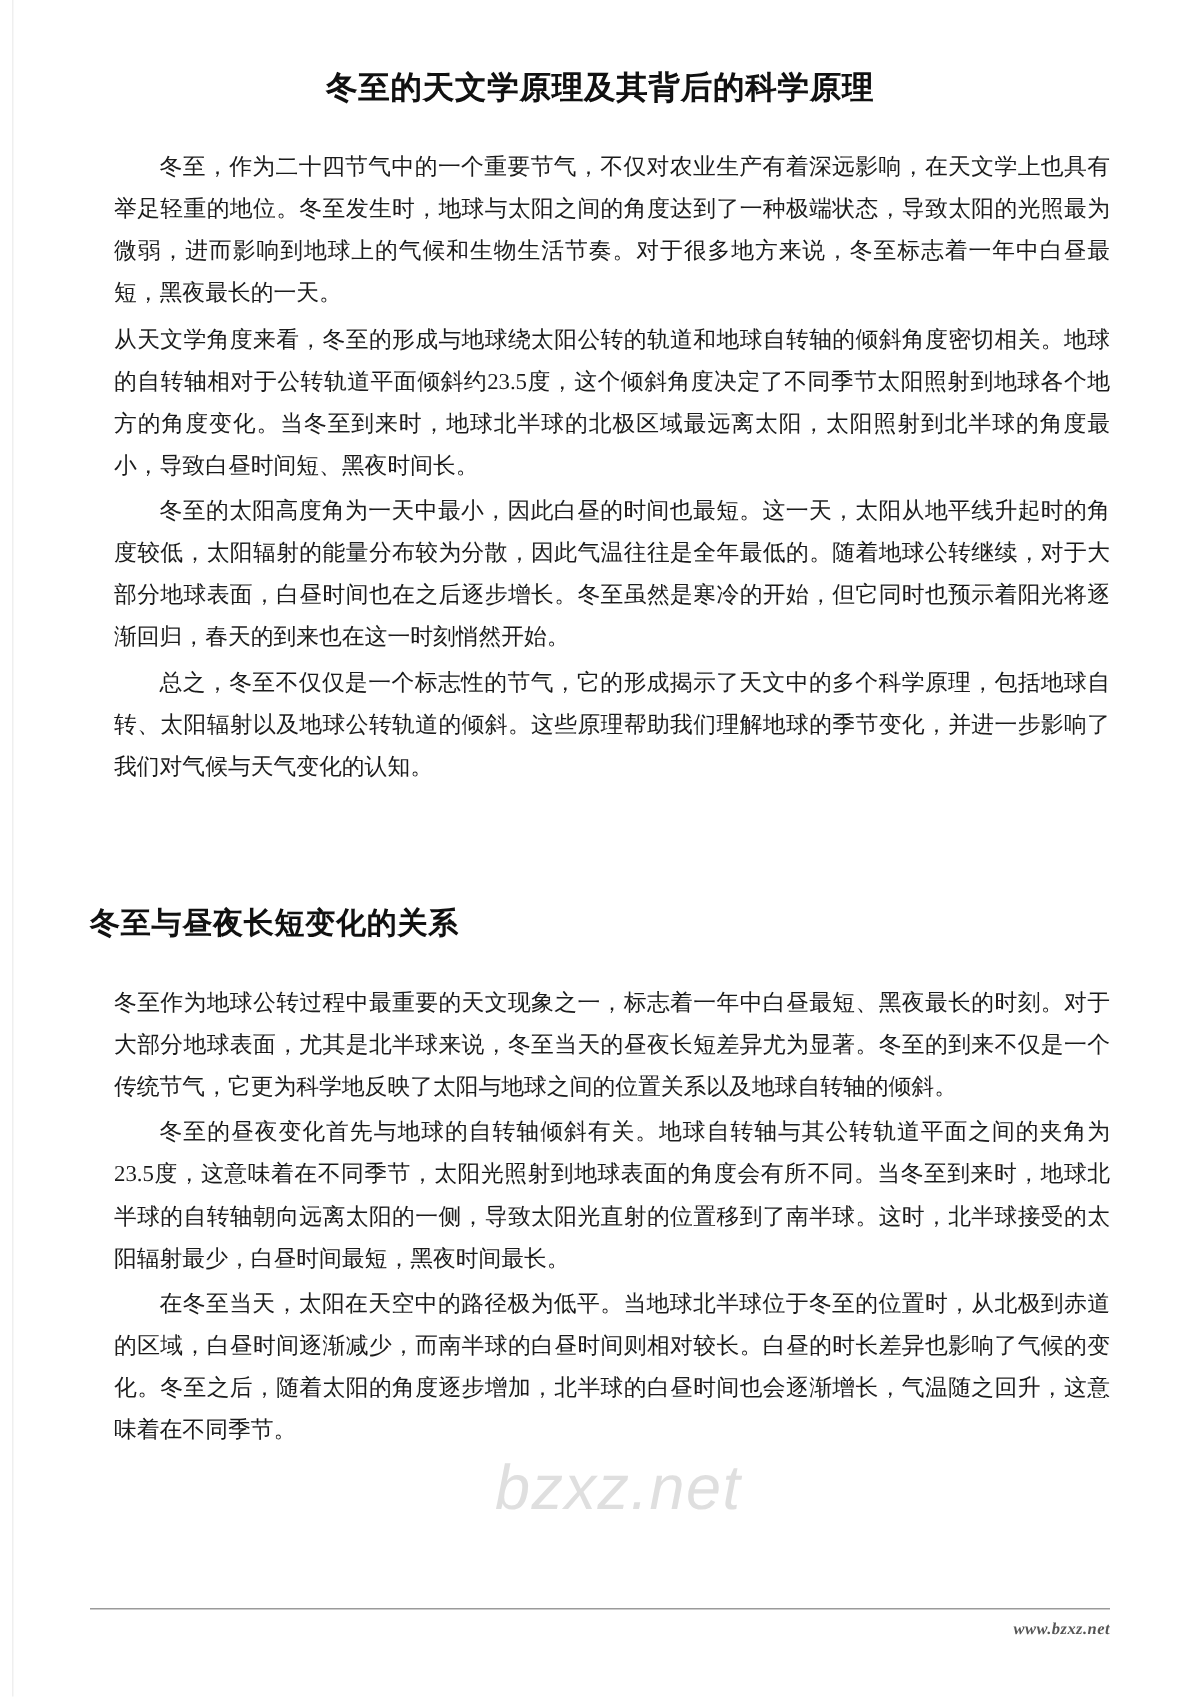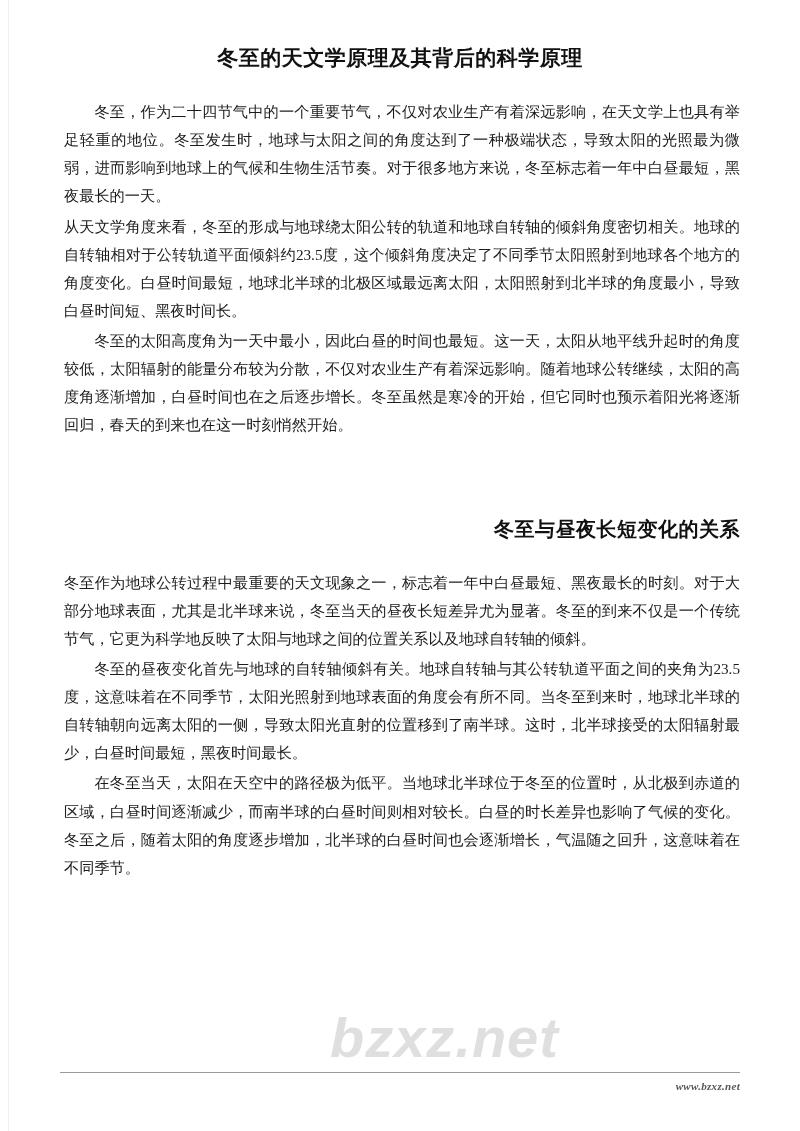--- a/index.html
+++ b/index.html
@@ -33,29 +33,29 @@
     font-size: 21px;
     font-weight: bold;
     text-align: center;
     margin: 0 0 26px 0;
     letter-spacing: 0.5px;
     color: #111;
   }
   h2.section-title {
     font-size: 20px;
     font-weight: bold;
-    text-align: right;
+    text-align: left;
     margin: 0 0 26px 0;
     letter-spacing: 0.5px;
     color: #111;
   }
   p.para {
     font-size: 15.2px;
     line-height: 1.85;
-    margin: 0 0 2px 4px;
+    margin: 0 0 2px 16px;
     text-align: justify;
     text-justify: inter-ideograph;
     color: #1b1b1b;
   }
   p.indent {
     text-indent: 2em;
   }
   .gap-lg {
     height: 74px;
   }
@@ -74,24 +74,24 @@
     font-family: "Liberation Serif", "DejaVu Serif", serif;
     font-size: 11px;
     font-style: italic;
     color: #555;
     letter-spacing: 0.3px;
     font-weight: bold;
   }
   .watermark {
     position: absolute;
     left: 330px;
-    top: 1005px;
+    top: 968px;
     font-family: "Liberation Sans", sans-serif;
-    font-size: 56px;
-    font-weight: bold;
+    font-size: 42px;
+    font-weight: normal;
     font-style: italic;
     color: rgba(150, 150, 150, 0.30);
     letter-spacing: 1px;
     pointer-events: none;
     user-select: none;
     white-space: nowrap;
   }
   .edge-line-left {
     position: absolute;
     left: 8px;
@@ -106,22 +106,23 @@
 
 <div class="page">
 
   <div class="edge-line-left"></div>
 
   <div class="content">
 
     <h1 class="doc-title">冬至的天文学原理及其背后的科学原理</h1>
 
     <p class="para indent">冬至，作为二十四节气中的一个重要节气，不仅对农业生产有着深远影响，在天文学上也具有举足轻重的地位。冬至发生时，地球与太阳之间的角度达到了一种极端状态，导致太阳的光照最为微弱，进而影响到地球上的气候和生物生活节奏。对于很多地方来说，冬至标志着一年中白昼最短，黑夜最长的一天。</p>
-    <p class="para">从天文学角度来看，冬至的形成与地球绕太阳公转的轨道和地球自转轴的倾斜角度密切相关。地球的自转轴相对于公转轨道平面倾斜约23.5度，这个倾斜角度决定了不同季节太阳照射到地球各个地方的角度变化。白昼时间最短，地球北半球的北极区域最远离太阳，太阳照射到北半球的角度最小，导致白昼时间短、黑夜时间长。</p>
-    <p class="para indent">冬至的太阳高度角为一天中最小，因此白昼的时间也最短。这一天，太阳从地平线升起时的角度较低，太阳辐射的能量分布较为分散，不仅对农业生产有着深远影响。随着地球公转继续，太阳的高度角逐渐增加，白昼时间也在之后逐步增长。冬至虽然是寒冷的开始，但它同时也预示着阳光将逐渐回归，春天的到来也在这一时刻悄然开始。</p>
+    <p class="para">从天文学角度来看，冬至的形成与地球绕太阳公转的轨道和地球自转轴的倾斜角度密切相关。地球的自转轴相对于公转轨道平面倾斜约23.5度，这个倾斜角度决定了不同季节太阳照射到地球各个地方的角度变化。当冬至到来时，地球北半球的北极区域最远离太阳，太阳照射到北半球的角度最小，导致白昼时间短、黑夜时间长。</p>
+    <p class="para indent">冬至的太阳高度角为一天中最小，因此白昼的时间也最短。这一天，太阳从地平线升起时的角度较低，太阳辐射的能量分布较为分散，因此气温往往是全年最低的。随着地球公转继续，对于大部分地球表面，白昼时间也在之后逐步增长。冬至虽然是寒冷的开始，但它同时也预示着阳光将逐渐回归，春天的到来也在这一时刻悄然开始。</p>
+    <p class="para indent">总之，冬至不仅仅是一个标志性的节气，它的形成揭示了天文中的多个科学原理，包括地球自转、太阳辐射以及地球公转轨道的倾斜。这些原理帮助我们理解地球的季节变化，并进一步影响了我们对气候与天气变化的认知。</p>
 
     <div class="gap-lg"></div>
 
     <h2 class="section-title">冬至与昼夜长短变化的关系</h2>
 
     <p class="para">冬至作为地球公转过程中最重要的天文现象之一，标志着一年中白昼最短、黑夜最长的时刻。对于大部分地球表面，尤其是北半球来说，冬至当天的昼夜长短差异尤为显著。冬至的到来不仅是一个传统节气，它更为科学地反映了太阳与地球之间的位置关系以及地球自转轴的倾斜。</p>
     <p class="para indent">冬至的昼夜变化首先与地球的自转轴倾斜有关。地球自转轴与其公转轨道平面之间的夹角为23.5度，这意味着在不同季节，太阳光照射到地球表面的角度会有所不同。当冬至到来时，地球北半球的自转轴朝向远离太阳的一侧，导致太阳光直射的位置移到了南半球。这时，北半球接受的太阳辐射最少，白昼时间最短，黑夜时间最长。</p>
     <p class="para indent">在冬至当天，太阳在天空中的路径极为低平。当地球北半球位于冬至的位置时，从北极到赤道的区域，白昼时间逐渐减少，而南半球的白昼时间则相对较长。白昼的时长差异也影响了气候的变化。冬至之后，随着太阳的角度逐步增加，北半球的白昼时间也会逐渐增长，气温随之回升，这意味着在不同季节。</p>
 
   </div>

